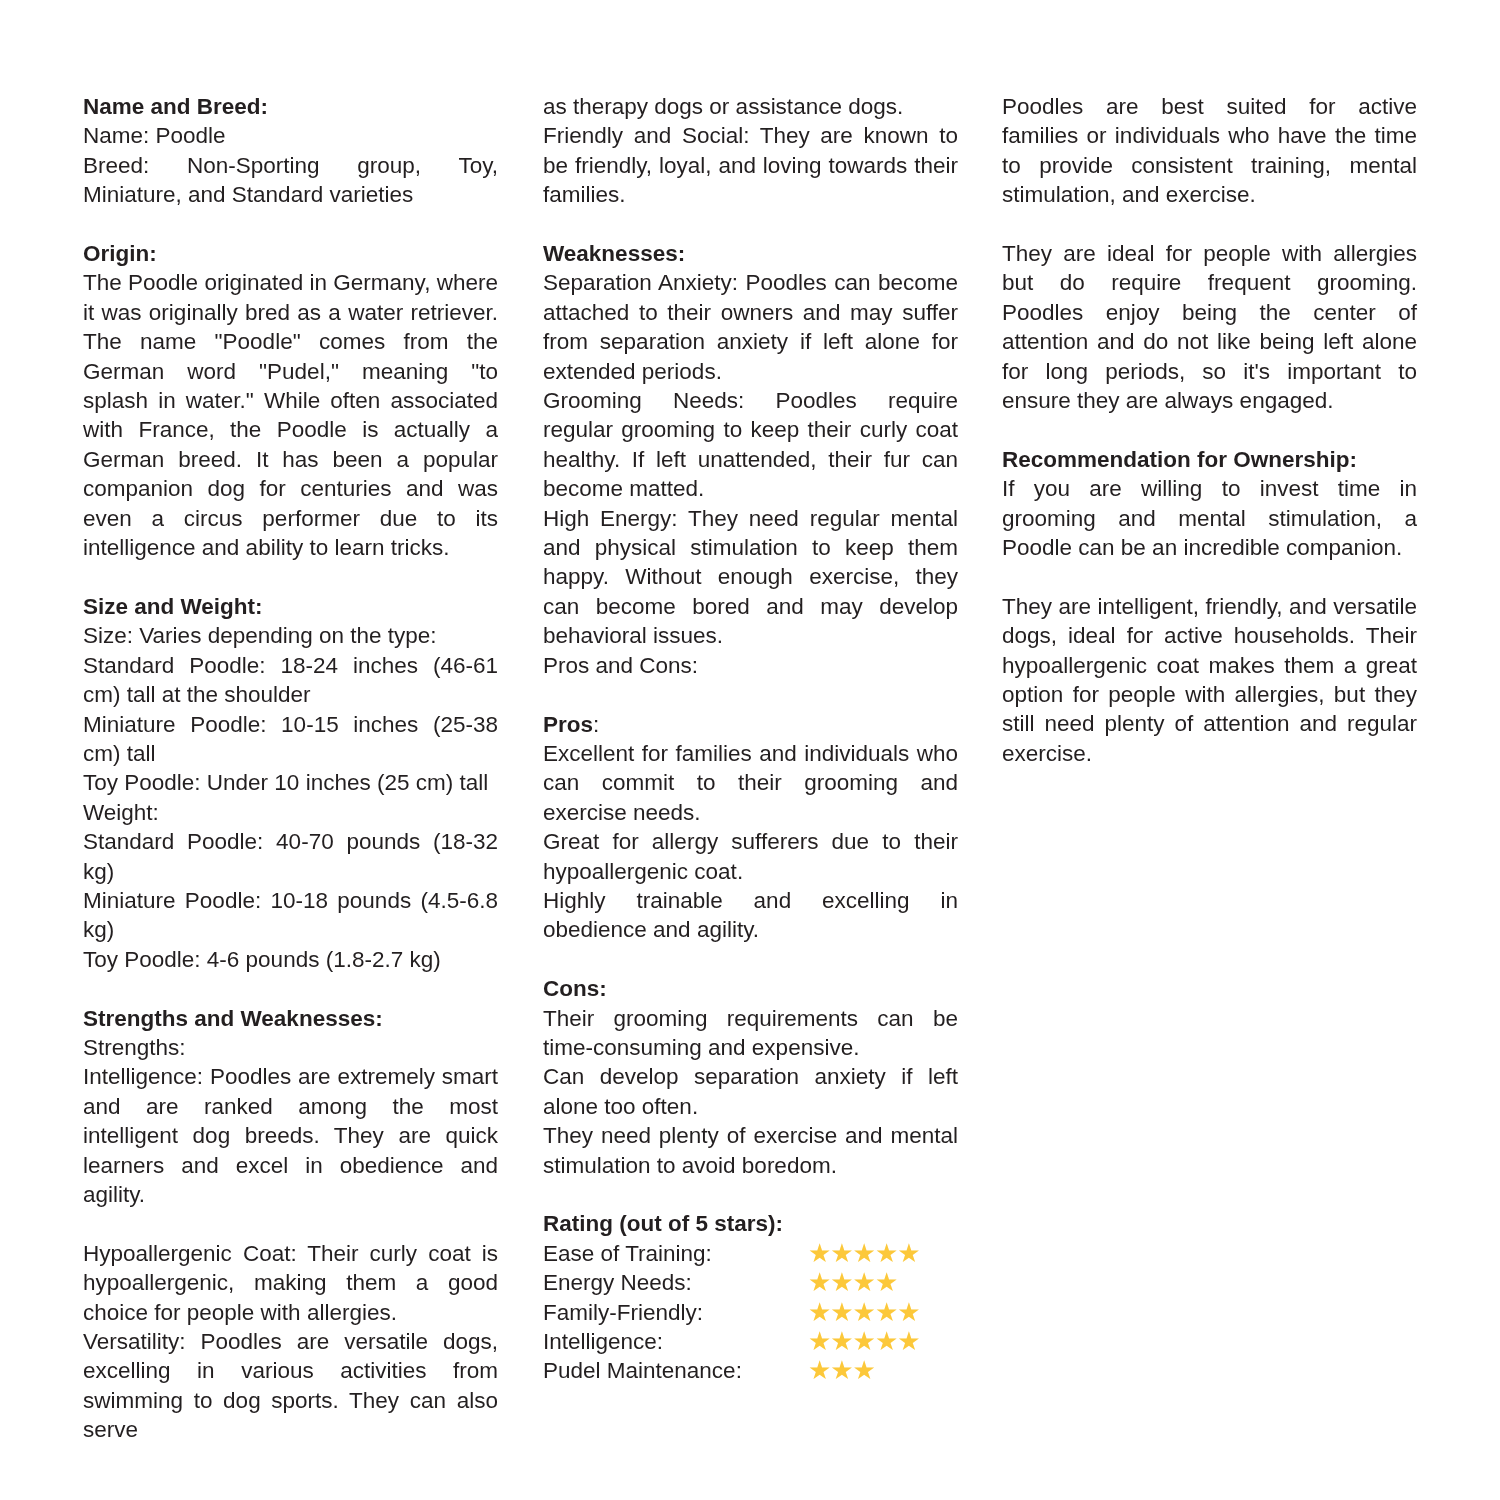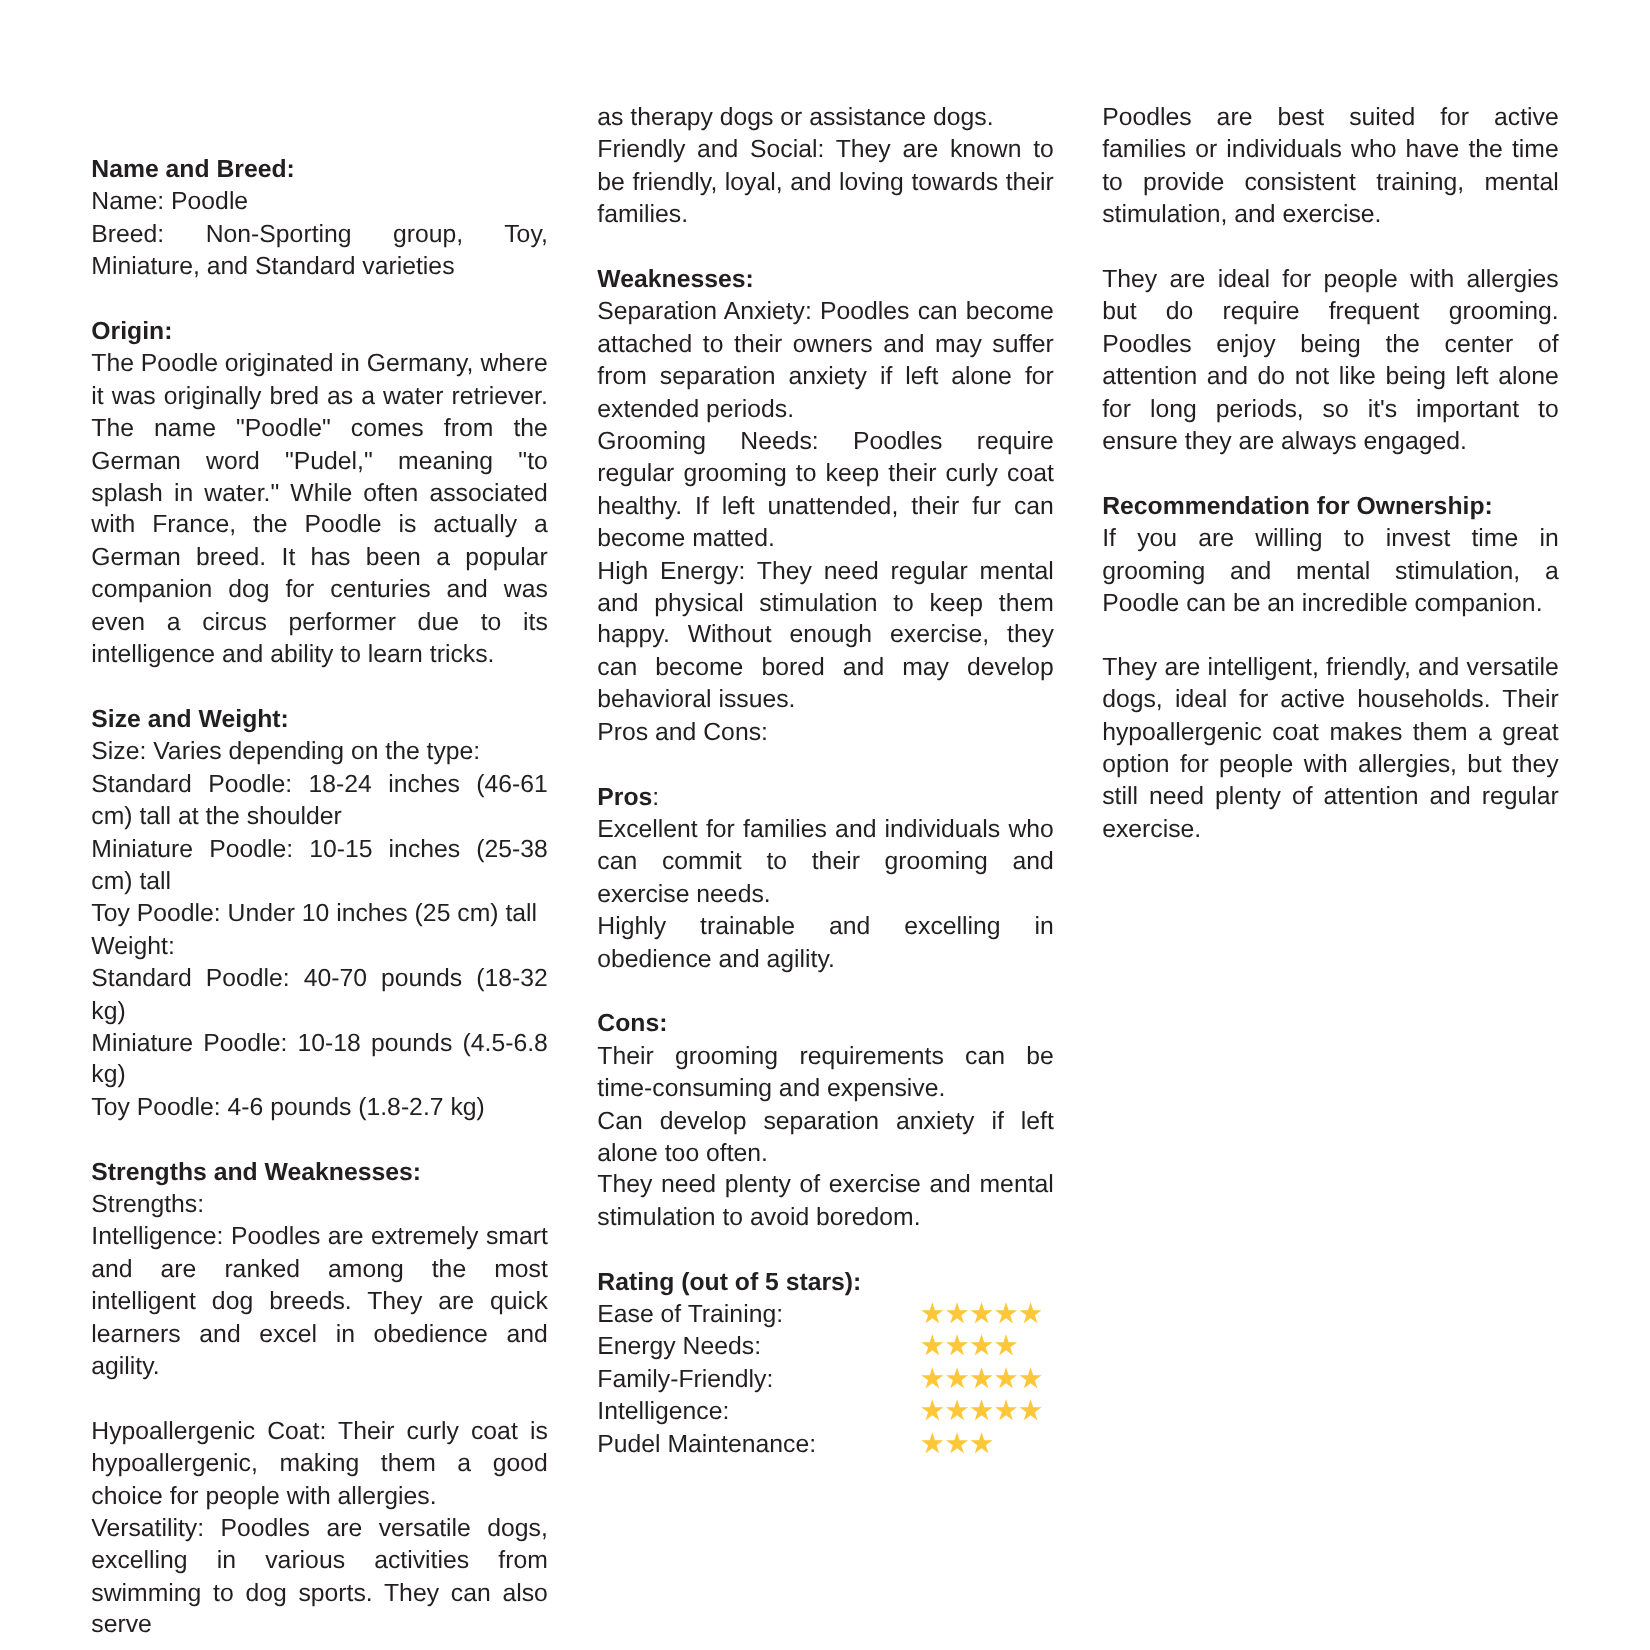--- a/index.html
+++ b/index.html
@@ -1,25 +1,25 @@
 <!DOCTYPE html>
 <html><head>
 <meta charset="utf-8">
 <style>
   html, body { margin: 0; padding: 0; background: #ffffff; }
   body { width: 1500px; height: 1500px; position: relative; overflow: hidden;
          font-family: "Liberation Sans", "DejaVu Sans", sans-serif; color: #231f20; }
   .col { position: absolute; top: 92px; width: 415px; font-size: 22.5px; line-height: 29.4px; }
-  #col1 { left: 83px; margin-top: 47px; }
+  #col1 { left: 83px; }
   #col2 { left: 543px; }
   #col3 { left: 1002px; }
   .p { margin: 0; text-align: justify; text-align-last: left; }
   .h { font-weight: bold; margin: 0; }
   .gap { height: 29.4px; }
-  .rating-row { display: flex; align-items: center; height: 29.4px; gap: 28px; }
+  .rating-row { display: flex; align-items: center; height: 29.4px; }
   .rating-label { width: 265px; }
   .stars { color: #fcc83a; font-size: 26px; letter-spacing: -1px; line-height: 29.4px; }
 </style>
 </head>
 <body>
 
 <div class="col" id="col1">
   <p class="h">Name and Breed:</p>
   <p class="p">Name: Poodle</p>
   <p class="p">Breed: Non-Sporting group, Toy, Miniature, and Standard varieties</p>
@@ -50,20 +50,21 @@
   <p class="p">Friendly and Social: They are known to be friendly, loyal, and loving towards their families.</p>
   <div class="gap"></div>
   <p class="h">Weaknesses:</p>
   <p class="p">Separation Anxiety: Poodles can become attached to their owners and may suffer from separation anxiety if left alone for extended periods.</p>
   <p class="p">Grooming Needs: Poodles require regular grooming to keep their curly coat healthy. If left unattended, their fur can become matted.</p>
   <p class="p">High Energy: They need regular mental and physical stimulation to keep them happy. Without enough exercise, they can become bored and may develop behavioral issues.</p>
   <p class="p">Pros and Cons:</p>
   <div class="gap"></div>
   <p class="p"><b>Pros</b><span>:</span></p>
   <p class="p">Excellent for families and individuals who can commit to their grooming and exercise needs.</p>
+  <p class="p">Great for allergy sufferers due to their hypoallergenic coat.</p>
   <p class="p">Highly trainable and excelling in obedience and agility.</p>
   <div class="gap"></div>
   <p class="h">Cons:</p>
   <p class="p">Their grooming requirements can be time-consuming and expensive.</p>
   <p class="p">Can develop separation anxiety if left alone too often.</p>
   <p class="p">They need plenty of exercise and mental stimulation to avoid boredom.</p>
   <div class="gap"></div>
   <p class="h">Rating (out of 5 stars):</p>
   <div class="rating-row">
     <span class="rating-label">Ease of Training:</span>

